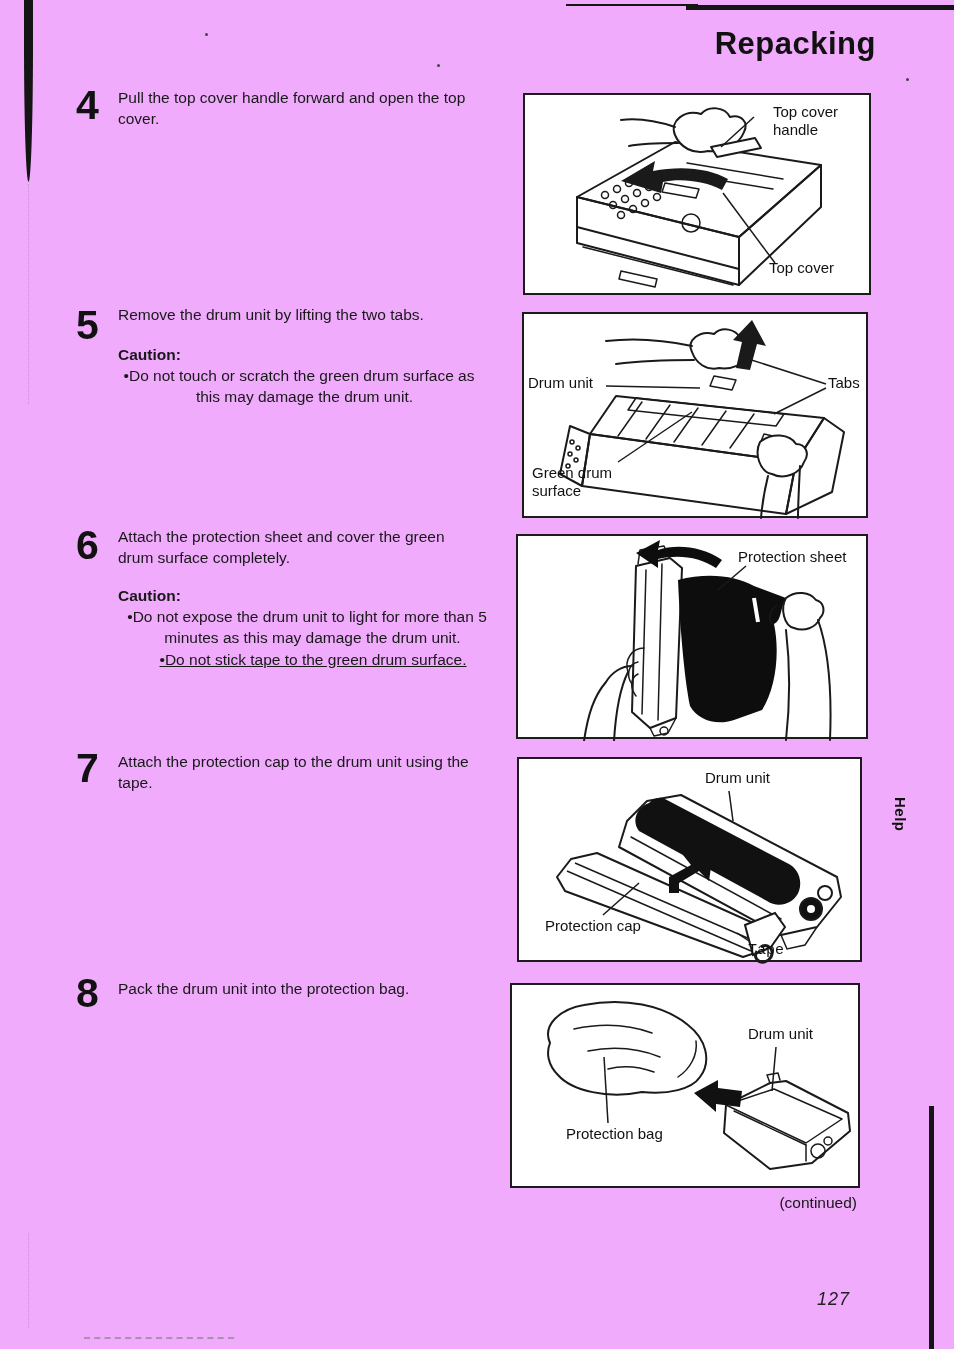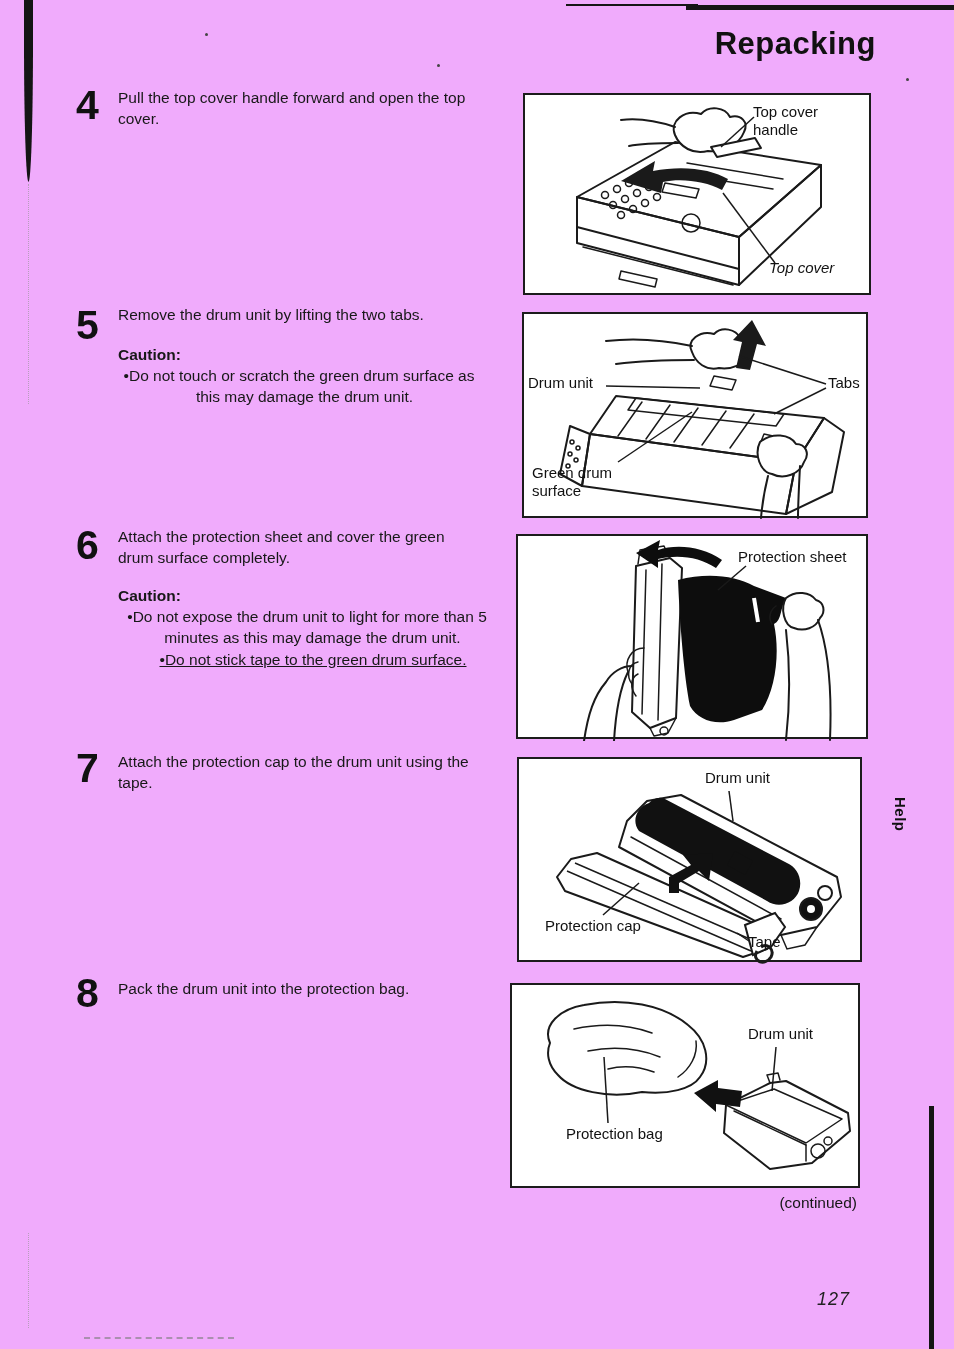--- a/index.html
+++ b/index.html
@@ -126,22 +126,22 @@
         <path d="M150,32 C132,26 112,23 96,25"></path>
         <path d="M153,48 C136,48 118,48 104,51"></path>
         <path d="M186,52 L230,43 L236,53 L192,62 Z" fill="#fff"></path>
       </g>
       <path d="M96,86 L130,66 L128,76 C158,70 186,74 203,84 L197,95 C180,86 156,83 138,87 L136,98 Z" fill="#1a1a1a"></path>
       <g stroke="#1a1a1a" stroke-width="1.5">
         <line x1="229" y1="22" x2="196" y2="52"></line>
         <line x1="250" y1="168" x2="198" y2="98"></line>
       </g>
     </svg>
-    <div class="lbl" style="left:228px; top:8px; width:86px;">Top cover handle</div>
-    <div class="lbl" style="left:244px; top:164px;font-style:italic;">Top cover</div>
+    <div class="lbl" style="left:248px; top:8px; width:86px;">Top cover handle</div>
+    <div class="lbl" style="left:244px; top:164px;">Top cover</div>
   </div>
 
   <div class="fig" style="left:522px; top:312px; width:346px; height:206px;">
     <svg width="346" height="206" viewBox="0 0 346 206">
       <g fill="none" stroke="#1a1a1a" stroke-width="2" stroke-linejoin="round" stroke-linecap="round">
         <path d="M92,82 L300,104 L272,148 L66,120 Z"></path>
         <g stroke-width="1.5">
           <path d="M118,88 L94,122"></path>
             <path d="M146,91 L122,125"></path>
             <path d="M174,94 L150,128"></path>
@@ -237,21 +237,21 @@
       <path d="M238,192 C232,202 246,208 252,198 C256,190 248,184 242,188" fill="none" stroke="#1a1a1a" stroke-width="3"></path>
       <path d="M150,134 L150,118 L172,106 L164,96 L194,94 L190,122 L180,112 L160,124 L160,134 Z" fill="#111"></path>
       <g stroke="#1a1a1a" stroke-width="1.5">
         <line x1="210" y1="32" x2="214" y2="62"></line>
         <line x1="84" y1="156" x2="120" y2="124"></line>
         <line x1="230" y1="182" x2="218" y2="174"></line>
       </g>
     </svg>
     <div class="lbl" style="left:186px; top:10px;">Drum unit</div>
     <div class="lbl" style="left:26px; top:158px;">Protection cap</div>
-    <div class="lbl" style="left:229px; top:174px;">Tape</div>
+    <div class="lbl" style="left:229px; top:183px;font-family:Liberation Mono, monospace;">Tape</div>
   </div>
 
   <div class="fig" style="left:510px; top:983px; width:350px; height:205px;">
     <svg width="350" height="205" viewBox="0 0 350 205">
       <g fill="none" stroke="#1a1a1a" stroke-width="2" stroke-linejoin="round" stroke-linecap="round">
         <path d="M38,58 C30,40 48,24 72,20 C112,12 152,20 176,40 C194,54 200,76 188,92 C180,104 156,110 130,107 C96,114 60,106 46,90 C36,80 34,68 38,58 Z"></path>
         <path d="M166,92 C178,84 186,70 184,56" stroke-width="1.5"></path>
         <path d="M62,44 C90,38 118,40 140,48" stroke-width="1.5"></path>
         <path d="M76,66 C102,61 128,64 148,72" stroke-width="1.5"></path>
         <path d="M96,84 C112,80 128,82 142,87" stroke-width="1.5"></path>

